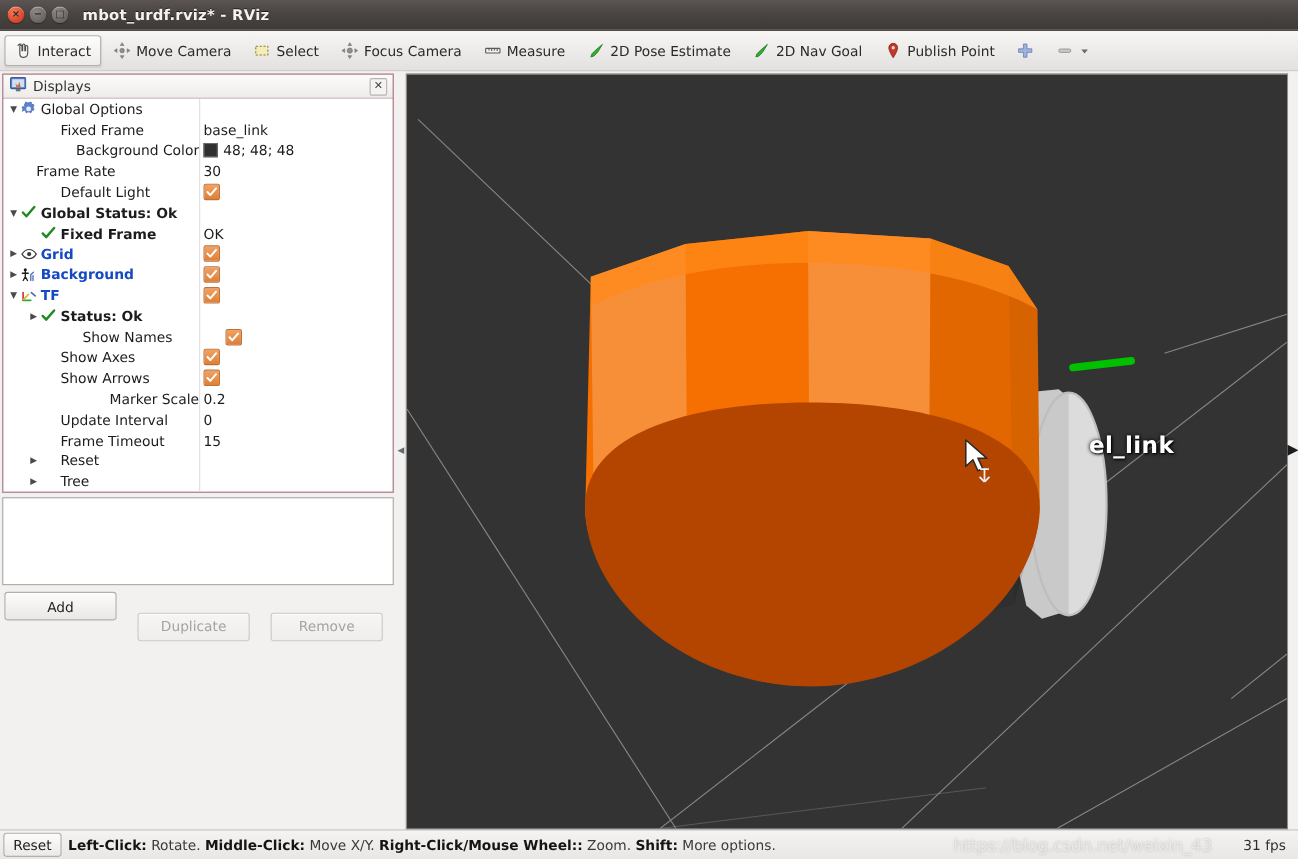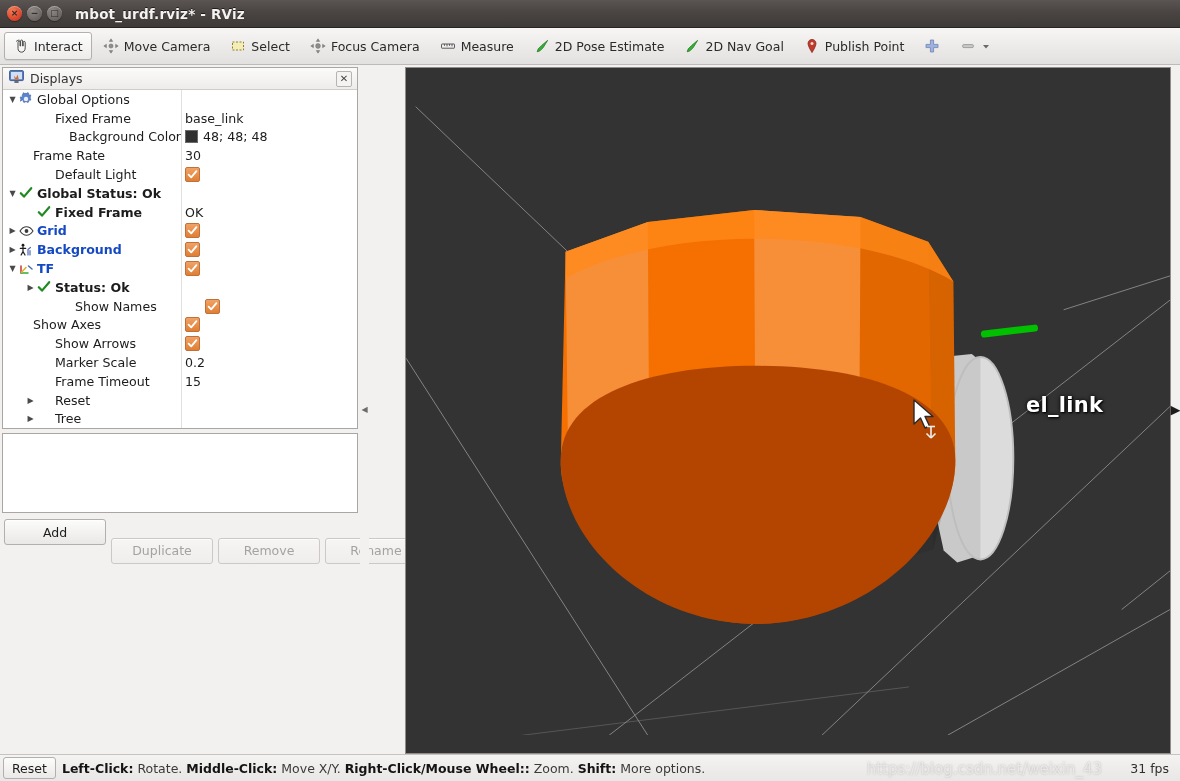--- a/index.html
+++ b/index.html
@@ -73,36 +73,36 @@
   .lbl{padding-left:3px;}
   .lbl.blue{color:#1549c4;font-weight:bold;}
   .lbl.bold{font-weight:bold;}
   .chk{width:13px;height:13px;border:1px solid #c0703a;border-radius:2px;
     background:linear-gradient(180deg,#f0a266,#e07f33);
     display:inline-flex;align-items:center;justify-content:center;}
   .chk svg{display:block;}
   .swatch{width:11px;height:11px;background:#303030;border:1px solid #6a6a6a;display:inline-block;}
 
   .desc{height:78px;flex:0 0 78px;margin-top:4px;background:#fff;border:1px solid #a9a6a3;}
-  .btnrow{height:32px;flex:0 0 32px;display:flex;align-items:center;gap:5px;padding:3px 2px;}
+  .btnrow{height:32px;flex:0 0 32px;display:flex;align-items:center;gap:19px;padding:3px 2px;}
   .btn{
     height:24px;min-width:76px;padding:0 12px;border:1px solid #b2afac;border-radius:3px;
     background:linear-gradient(180deg,#fcfcfb,#eae8e6);color:#1e1e1e;font-size:12.5px;
     display:flex;align-items:center;justify-content:center;cursor:default;
     box-shadow:0 1px 0 rgba(255,255,255,.7) inset;
   }
   .btn.disabled{color:#a5a2a0;background:linear-gradient(180deg,#f6f5f4,#efeeec);border-color:#cbc8c5;margin-top:37px;}
 
   
   .splitter{width:9px;flex:0 0 9px;background:#f2f1f0;position:relative;display:flex;align-items:center;justify-content:center;}
   .splitter .grip{font-size:8px;color:#6b6b6b;line-height:1;}
   .rsplit{width:9px;flex:0 0 9px;background:#f2f1f0;position:relative;display:flex;align-items:center;justify-content:center;}
 
   
-  .viewwrap{flex:1 1 auto;display:flex;flex-direction:column;min-width:0;padding:2px 0 0 0;box-sizing:border-box;margin-left:36px;}
+  .viewwrap{flex:1 1 auto;display:flex;flex-direction:column;min-width:0;padding:2px 0 0 0;box-sizing:border-box;}
   .view3d{
     position:relative;flex:1 1 auto;overflow:hidden;
     background:#333333;border:1px solid #8f8c89;
   }
   .grid-svg{position:absolute;inset:0;}
   .label3d{
     position:absolute;color:#ffffff;font-size:21px;font-weight:bold;
     font-family:"DejaVu Sans","Liberation Sans",sans-serif;
     text-shadow:0 0 4px #000,1px 1px 2px #000;letter-spacing:.3px;white-space:nowrap;
   }
@@ -439,21 +439,21 @@
               </div>
               <div class="rval">
                 <span class="chk">
                   <svg width="11" height="11" viewBox="0 0 11 11">
                     <path d="M1.6 5.6 4.2 8.3 9.4 2.2" stroke="#ffffff" stroke-width="1.8" fill="none" stroke-linecap="round" stroke-linejoin="round"></path>
                   </svg>
                 </span>
               </div>
             </div>
             <div class="row">
-              <div class="rname" style="">
+              <div class="rname" style="padding-left: 22px;">
                 <span class="tw"></span>
                 <span class="ico"></span>
                 <span class="lbl">Show Axes</span>
               </div>
               <div class="rval">
                 <span class="chk">
                   <svg width="11" height="11" viewBox="0 0 11 11">
                     <path d="M1.6 5.6 4.2 8.3 9.4 2.2" stroke="#ffffff" stroke-width="1.8" fill="none" stroke-linecap="round" stroke-linejoin="round"></path>
                   </svg>
                 </span>
@@ -467,27 +467,37 @@
               </div>
               <div class="rval">
                 <span class="chk">
                   <svg width="11" height="11" viewBox="0 0 11 11">
                     <path d="M1.6 5.6 4.2 8.3 9.4 2.2" stroke="#ffffff" stroke-width="1.8" fill="none" stroke-linecap="round" stroke-linejoin="round"></path>
                   </svg>
                 </span>
               </div>
             </div>
             <div class="row">
-              <div class="rname" style="padding-left: 22px;">
+              <div class="rname" style="padding-left: 22px; justify-content: flex-end;">
                 <span class="tw"></span>
                 <span class="ico"></span>
                 <span class="lbl">Marker Scale</span>
               </div>
               <div class="rval">
                 <span>0.2</span>
+              </div>
+            </div>
+            <div class="row">
+              <div class="rname" style="padding-left: 22px;">
+                <span class="tw"></span>
+                <span class="ico"></span>
+                <span class="lbl">Update Interval</span>
+              </div>
+              <div class="rval">
+                <span>0</span>
               </div>
             </div>
             <div class="row">
               <div class="rname" style="padding-left: 22px;">
                 <span class="tw"></span>
                 <span class="ico"></span>
                 <span class="lbl">Frame Timeout</span>
               </div>
               <div class="rval">
                 <span>15</span>

